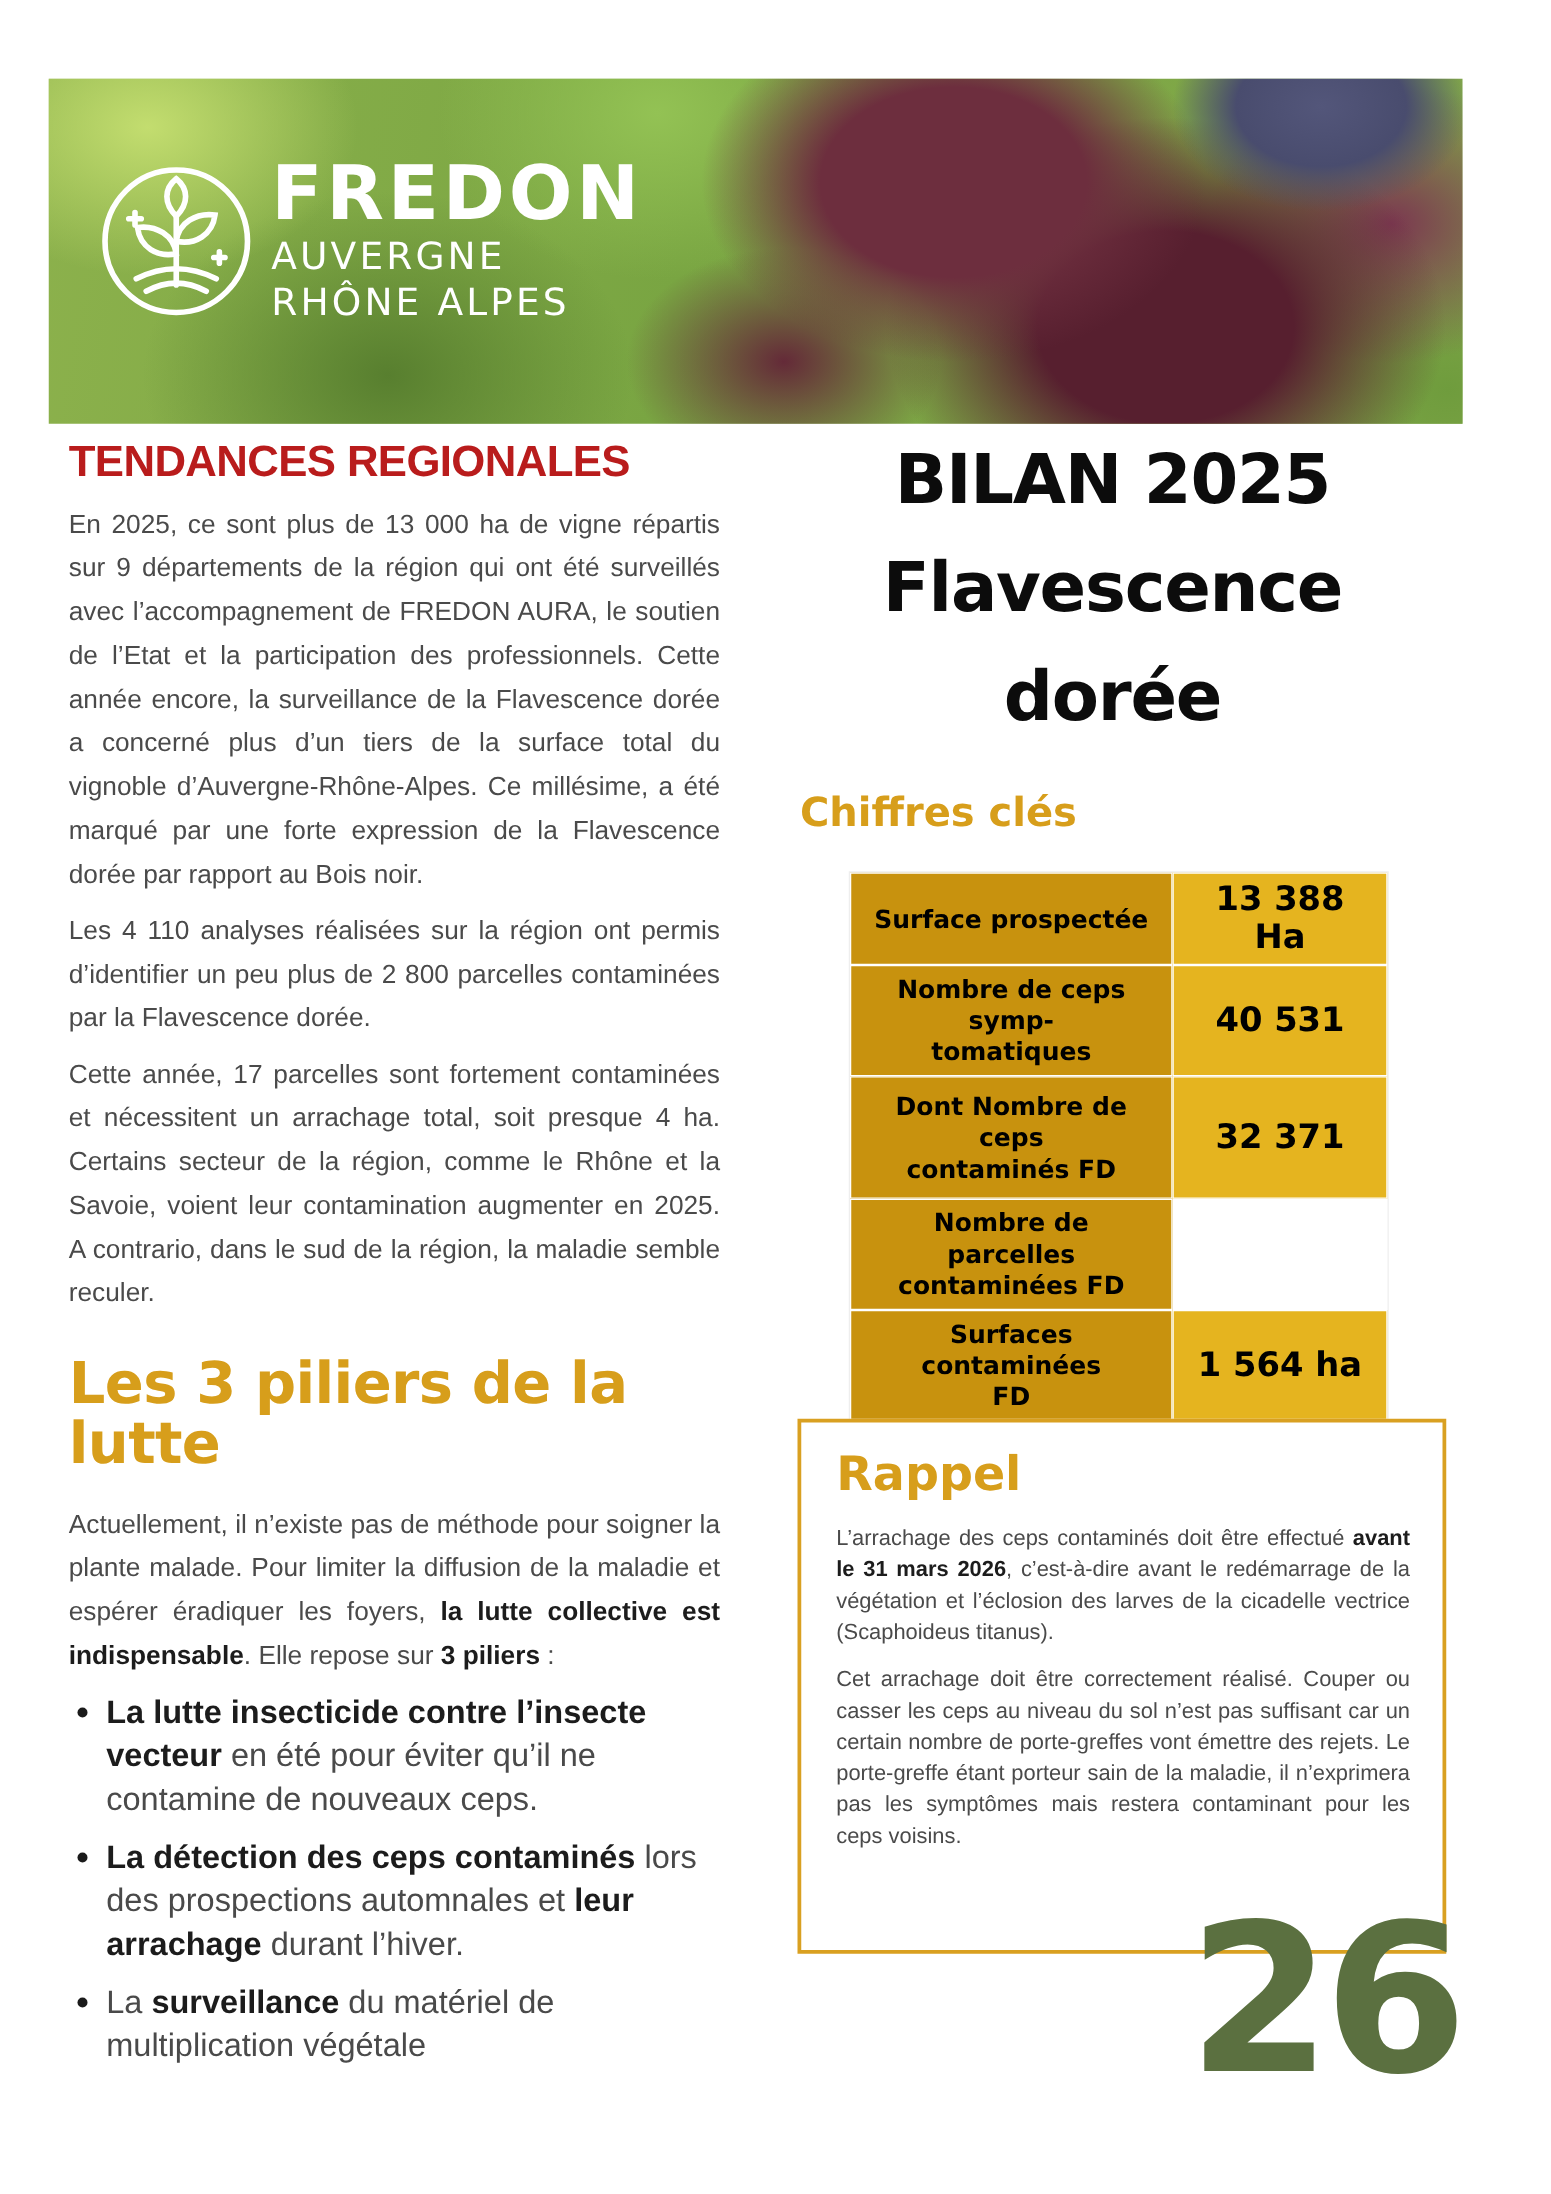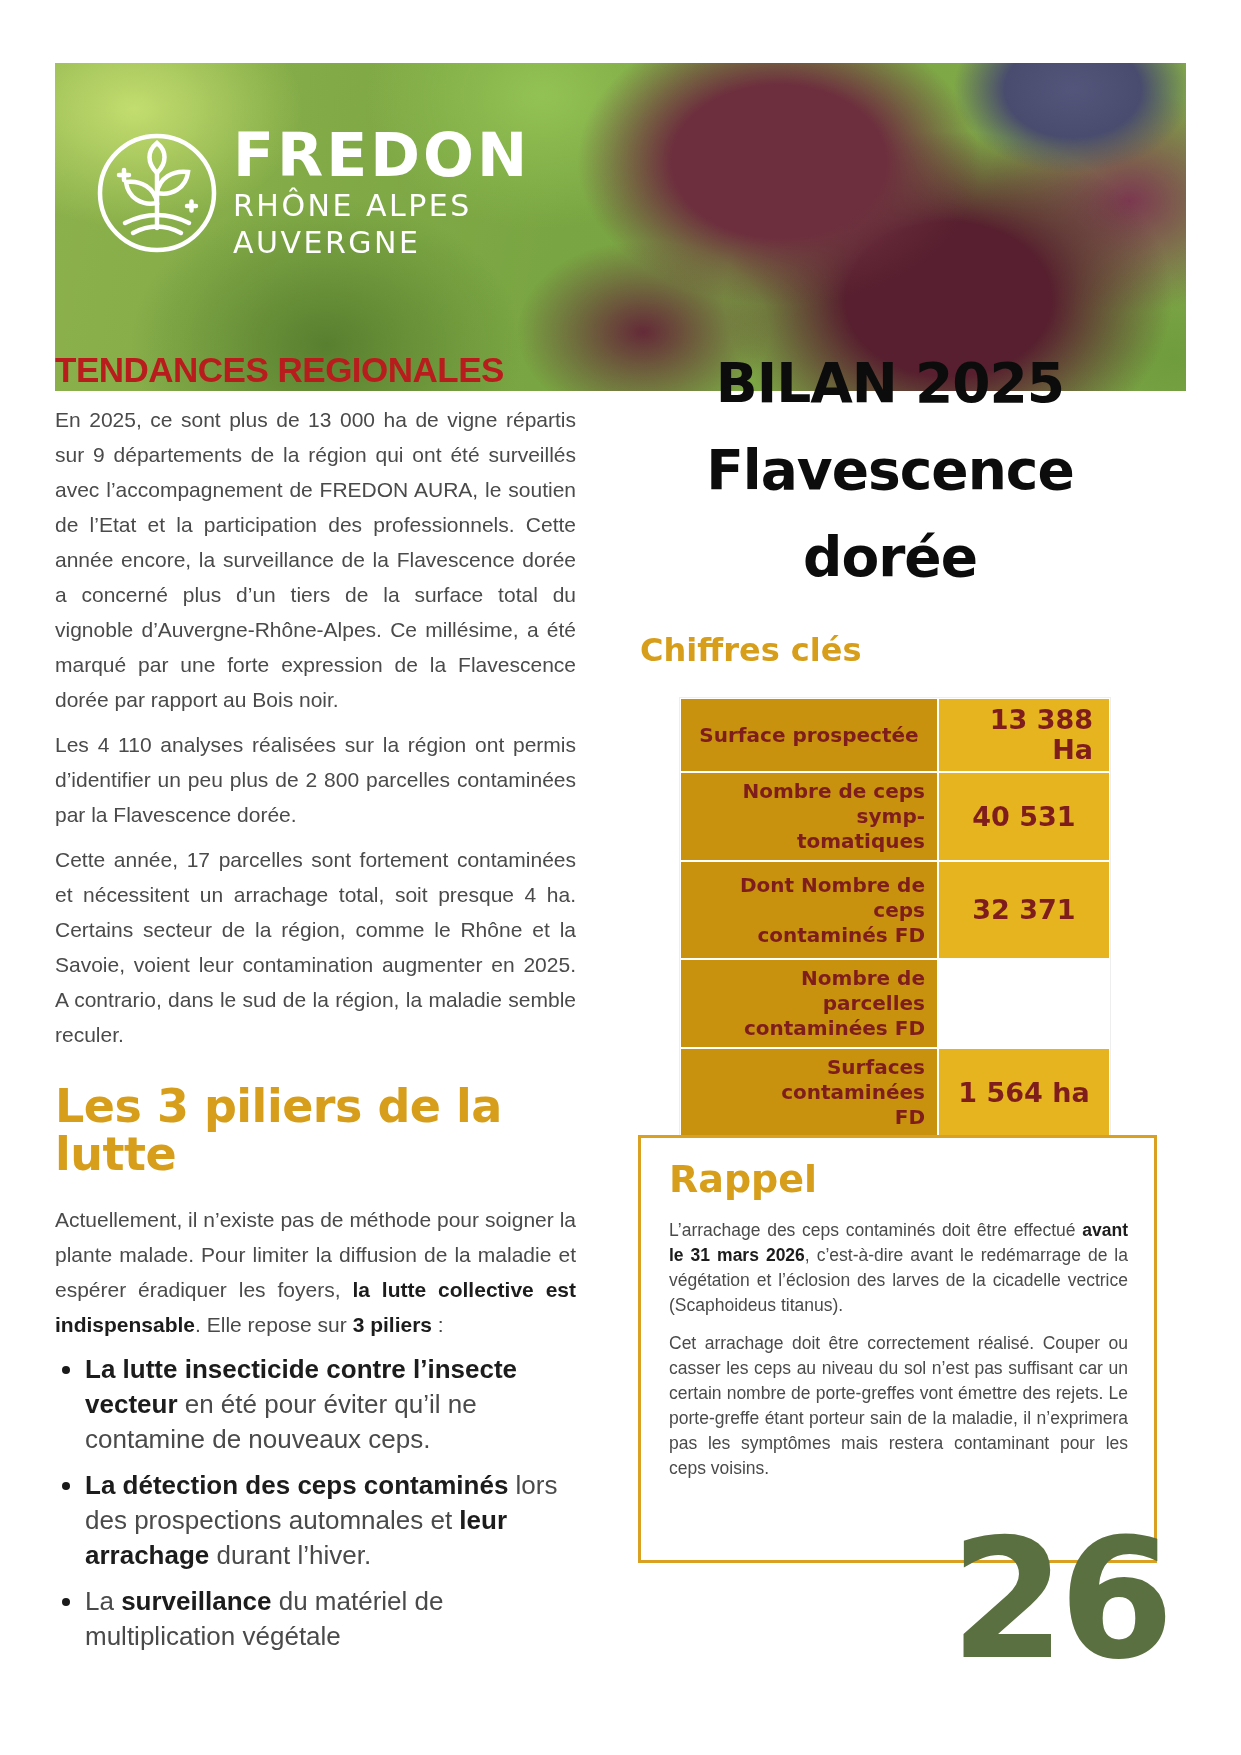--- a/index.html
+++ b/index.html
@@ -2,21 +2,21 @@
 <html><head>
 <meta charset="utf-8">
 <style>
   html,body{margin:0;padding:0;}
   body{
     width:1241px;height:1755px;position:relative;background:#ffffff;
     font-family:"Liberation Sans",sans-serif;overflow:hidden;
   }
   
   .banner{
-    position:absolute;left:55px;top:63px;width:1131px;height:328px;overflow:hidden;
+    position:absolute;left:39px;top:63px;width:1131px;height:276px;overflow:hidden;
     background:
       radial-gradient(170px 120px at 90% 8%,  #53567a 0%, #494c6e 40%, rgba(73,76,110,0) 70%),
       radial-gradient(280px 200px at 64% 30%, #6d2e3e 0%, #6d2e3e 38%, rgba(109,46,62,0) 72%),
       radial-gradient(320px 240px at 79% 72%, #571f2f 0%, #571f2f 32%, rgba(87,31,47,0) 70%),
       radial-gradient(210px 160px at 95% 42%, #7b3850 0%, rgba(123,56,80,0) 70%),
       radial-gradient(180px 130px at 52% 82%, #642a38 0%, rgba(100,42,56,0) 70%),
       radial-gradient(240px 170px at 7% 14%,  #c3dd6f 0%, rgba(195,221,111,0) 70%),
       radial-gradient(280px 210px at 24% 86%, #587f2f 0%, rgba(88,127,47,0) 70%),
       radial-gradient(250px 190px at 43% 10%, #93c254 0%, rgba(147,194,84,0) 70%),
       radial-gradient(210px 160px at 99% 90%, #6f9c3d 0%, rgba(111,156,61,0) 70%),
@@ -61,21 +61,21 @@
   }
   .chiffres-title{
     position:absolute;left:640px;top:628px;
     font-family:"DejaVu Sans",sans-serif;font-weight:800;font-size:32px;line-height:44px;
     color:#D79E1B;
   }
   .kf-table{position:absolute;left:680px;top:698px;width:430px;outline:1px solid #eee;}
   .kf-row{display:flex;}
   .kf-cell{
     border:1.5px solid #fff;display:flex;align-items:center;justify-content:center;
-    text-align:right;color:#7f1d1d;box-sizing:border-box;
+    text-align:center;color:#000000;box-sizing:border-box;
   }
   .kf-label{
     width:258px;background:#C8920E;font-family:"DejaVu Sans",sans-serif;font-weight:700;
     font-size:20px;line-height:25px;padding:6px 12px;white-space:pre-line;
   }
   .kf-value{
     flex:1;background:#E5B41F;font-family:"DejaVu Sans",sans-serif;font-weight:700;
     font-size:27px;line-height:30px;padding:6px 16px;
   }
   .kf-row:nth-child(1) .kf-cell{min-height:74px;}
@@ -111,22 +111,22 @@
       <path d="M62,42 C52,32 52,20 62,12 C72,20 72,32 62,42 Z"></path>
       <path d="M62,72 C47,75 33,67 31,51 C46,49 60,57 62,72 Z"></path>
       <path d="M62,62 C77,65 91,57 93,41 C78,39 64,47 62,62 Z"></path>
       <path d="M30,92 Q62,76 94,92"></path>
       <path d="M38,102 Q62,89 86,102"></path>
       <path d="M24,44 h10 M29,39 v10"></path>
       <path d="M92,75 h9 M96.5,70.5 v9"></path>
     </svg>
     <div class="logo-text">
       <div class="logo-brand">FREDON</div>
+      <div class="logo-region">AUVERGNE</div>
       <div class="logo-region">RHÔNE ALPES</div>
-      <div class="logo-region">AUVERGNE</div>
     </div>
   </div>
 </div>
 
 <div class="left-col">
   <h1 class="h-black">TENDANCES REGIONALES</h1>
   <p class="body-p">En 2025, ce sont plus de 13 000 ha de vigne répartis sur 9 départements de la région qui ont été surveillés avec l’accompagnement de FREDON AURA, le soutien de l’Etat et la participation des professionnels. Cette année encore, la surveillance de la Flavescence dorée a concerné plus d’un tiers de la surface total du vignoble d’Auvergne-Rhône-Alpes. Ce millésime, a été marqué par une forte expression de la Flavescence dorée par rapport au Bois noir.</p>
   <p class="body-p">Les 4 110 analyses réalisées sur la région ont permis d’identifier un peu plus de 2 800 parcelles contaminées par la Flavescence dorée.</p>
   <p class="body-p">Cette année, 17 parcelles sont fortement contaminées et nécessitent un arrachage total, soit presque 4 ha. Certains secteur de la région, comme le Rhône et la Savoie, voient leur contamination augmenter en 2025. A contrario, dans le sud de la région, la maladie semble reculer.</p>
   <h2 class="h-gold">Les 3 piliers de la lutte</h2>

